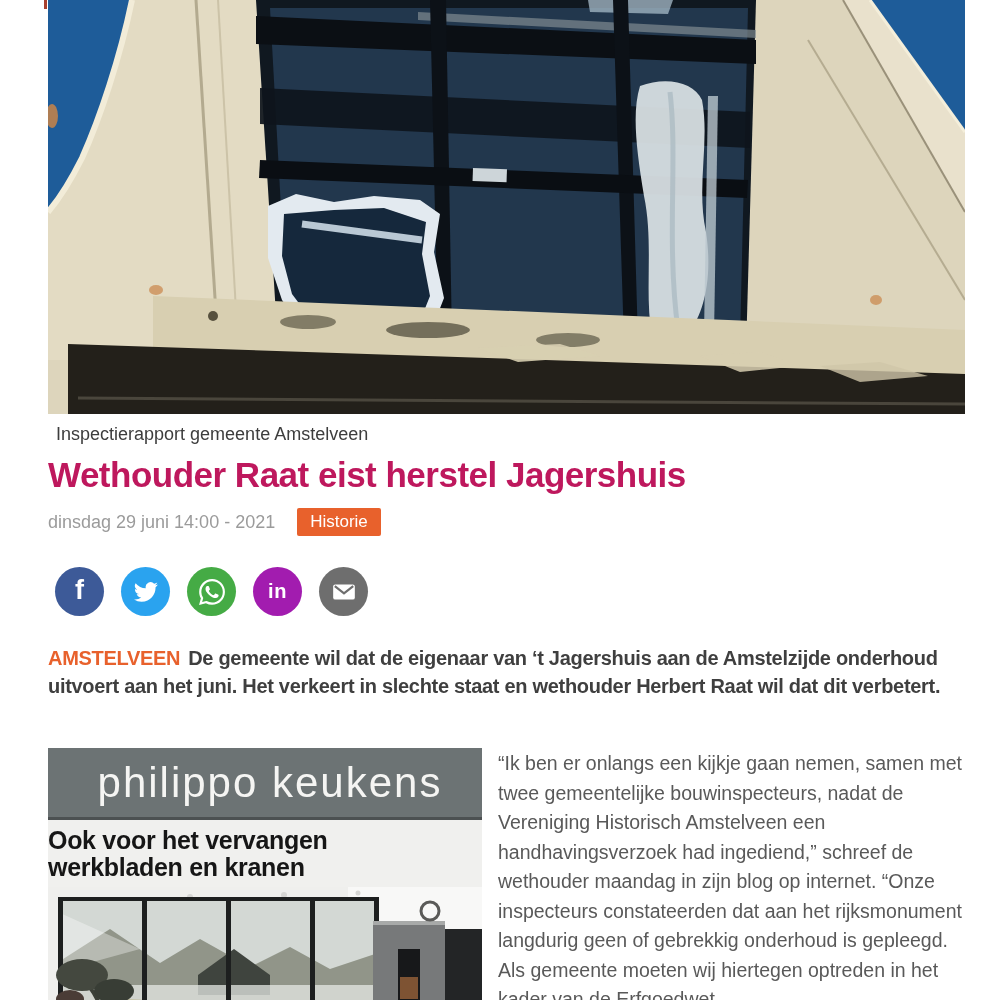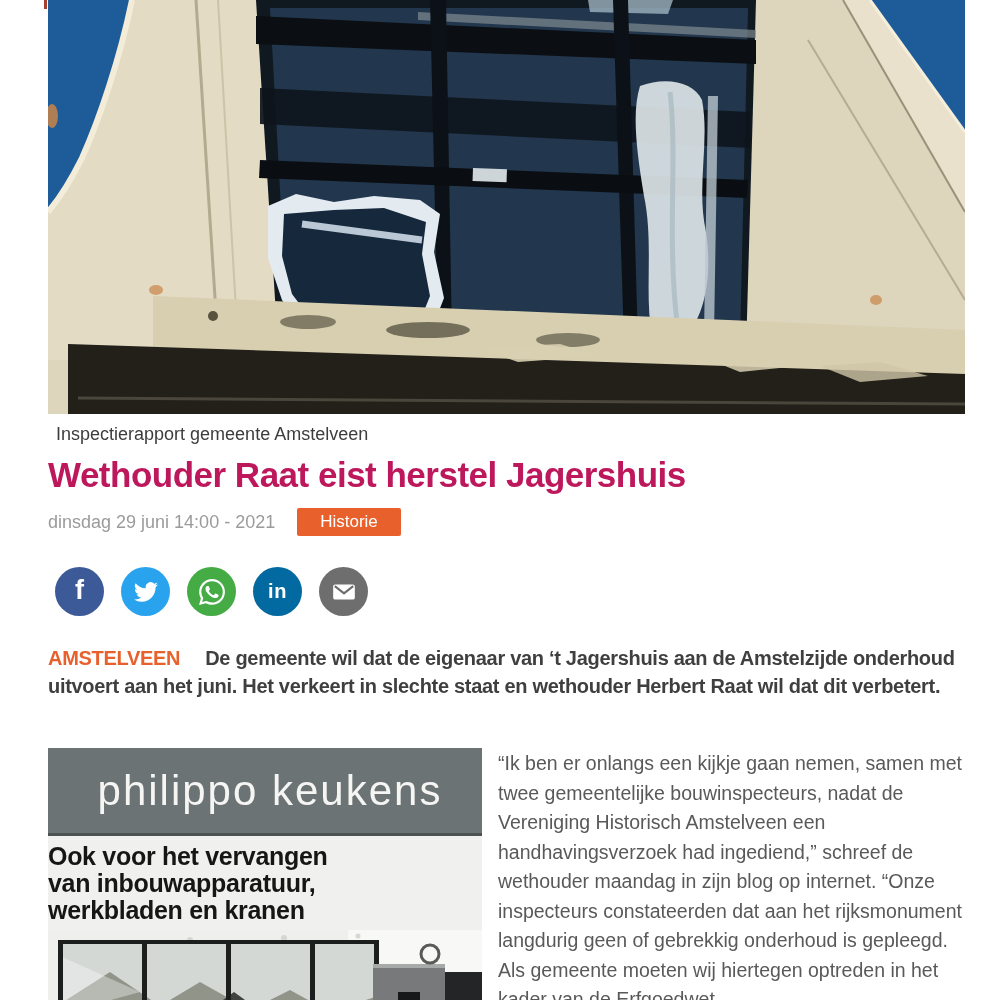--- a/index.html
+++ b/index.html
@@ -33,49 +33,49 @@
     letter-spacing:-0.5px; color:#be185d;
   }
   .meta {
     position:absolute; left:48px; top:508px;
     display:flex; align-items:center;
   }
   .date { font-size:18px; color:#9b9b9b; }
   .badge {
     margin-left:22px;
     font-size:17px; line-height:17px; color:#ffffff;
-    padding:5px 23px 6px; border-radius:2px;
+    padding:5px 13px 6px; border-radius:2px;
   }
   .share {
     position:absolute; left:55px; top:567px;
     display:flex; gap:17px;
   }
   .share-btn {
     width:49px; height:49px; border-radius:50%;
     border:none; padding:0; cursor:pointer;
     display:flex; align-items:center; justify-content:center;
     color:#ffffff; font-family:"Liberation Sans", sans-serif;
   }
   .share-btn svg { display:block; }
   .glyph-f { font-size:27px; font-weight:bold; transform:translateY(-1px); }
   .glyph-in { font-size:20px; font-weight:bold; letter-spacing:0.5px; }
   .intro {
     position:absolute; left:48px; top:644px; margin:0;
     width:916px;
     font-size:20px; font-weight:bold; line-height:28px;
     letter-spacing:-0.3px; color:#3f3f3f;
   }
-  .intro .loc { margin-right:25px; }
+  .intro .loc { margin-right:8px; }
   .content-row {
     position:absolute; left:48px; top:748px;
     width:917px; display:flex; align-items:flex-start;
   }
   .ad { width:434px; flex:none; }
   .ad-brand {
-    height:88px; background:#6c7374;
+    height:72px; background:#6c7374;
     border-bottom:3px solid #4c5152;
     color:#f5f5f3; font-size:42px; font-weight:normal;
     letter-spacing:2px;
     display:flex; align-items:center; justify-content:center;padding-left:10px;
   }
   .ad-tagline {
     background:#f0f0ee; text-align:left;
     font-size:25px; line-height:27px; font-weight:bold;
     letter-spacing:-0.3px; color:#161616;
     padding:7px 0 6px;
@@ -177,21 +177,21 @@
           </svg>
       </span>
     </button>
     <button class="share-btn" aria-label="whatsapp" style="background-color: rgb(69, 171, 69);">
       <span>
         <svg width="26" height="26" viewBox="0 0 24 24" fill="#ffffff">
             <path d="M17.47 14.38c-.3-.15-1.76-.87-2.03-.97-.27-.1-.47-.15-.67.15-.2.3-.77.97-.94 1.16-.17.2-.35.22-.64.08-.3-.15-1.26-.46-2.39-1.48-.88-.79-1.48-1.76-1.65-2.06-.17-.3-.02-.46.13-.6.13-.14.3-.35.45-.52.15-.18.2-.3.3-.5.1-.2.05-.37-.03-.52-.07-.15-.67-1.61-.91-2.2-.24-.58-.49-.5-.67-.51h-.57c-.2 0-.52.07-.79.37-.27.3-1.04 1.02-1.04 2.48s1.07 2.87 1.21 3.07c.15.2 2.1 3.2 5.08 4.49.71.3 1.26.49 1.7.62.71.23 1.36.2 1.87.12.57-.08 1.76-.72 2-1.41.25-.7.25-1.29.18-1.41-.08-.13-.27-.2-.57-.35m-5.42 7.4h-.01a9.87 9.87 0 01-5.03-1.37l-.36-.22-3.74.98 1-3.65-.24-.37a9.86 9.86 0 01-1.51-5.26c0-5.45 4.44-9.88 9.89-9.88a9.82 9.82 0 019.88 9.89c0 5.45-4.43 9.88-9.88 9.88m8.41-18.3A11.82 11.82 0 0012.05 0C5.5 0 .16 5.34.16 11.89c0 2.1.55 4.14 1.59 5.95L.06 24l6.3-1.65a11.88 11.88 0 005.68 1.44h.01c6.55 0 11.89-5.33 11.89-11.89 0-3.18-1.24-6.16-3.48-8.41z"></path>
           </svg>
       </span>
     </button>
-    <button class="share-btn" aria-label="linkedin" style="background-color: #0369a1;">
+    <button class="share-btn" aria-label="linkedin" style="background-color: #a21caf;">
       <span class="glyph-in">in</span>
     </button>
     <button class="share-btn" aria-label="email" style="background-color: rgb(110, 110, 110);">
       <span>
         <svg width="26" height="26" viewBox="0 0 24 24">
             <rect x="2" y="5" width="20" height="14" rx="2" fill="#ffffff"></rect>
             <path d="M3.5 6.5l8.5 6.7 8.5-6.7" stroke="#6e6e6e" stroke-width="2" fill="none"></path>
           </svg>
       </span>
     </button>
@@ -200,21 +200,20 @@
   <p class="intro">
     <span class="loc" style="color: rgb(232, 97, 44);">AMSTELVEEN</span><span>De gemeente wil dat de eigenaar van ‘t Jagershuis aan de Amstelzijde onderhoud uitvoert aan het juni. Het verkeert in slechte staat en wethouder Herbert Raat wil dat dit verbetert.</span>
   </p>
 
   <div class="content-row">
 
     <div class="ad">
       <div class="ad-brand">philippo keukens</div>
       <div class="ad-tagline">
         <div>Ook voor het vervangen</div>
-        <div>van inbouwapparatuur,</div>
         <div>werkbladen en kranen</div>
       </div>
       <div class="ad-photo">
         <svg viewBox="0 0 434 160" width="434" height="160" preserveAspectRatio="none">
           <rect width="434" height="160" fill="#efefed"></rect>
           <rect x="300" y="0" width="134" height="44" fill="#f8f8f7"></rect>
 
           <g fill="#d6d6d4">
             <circle cx="142" cy="10" r="3"></circle>
               <circle cx="150" cy="16" r="2.5"></circle>

